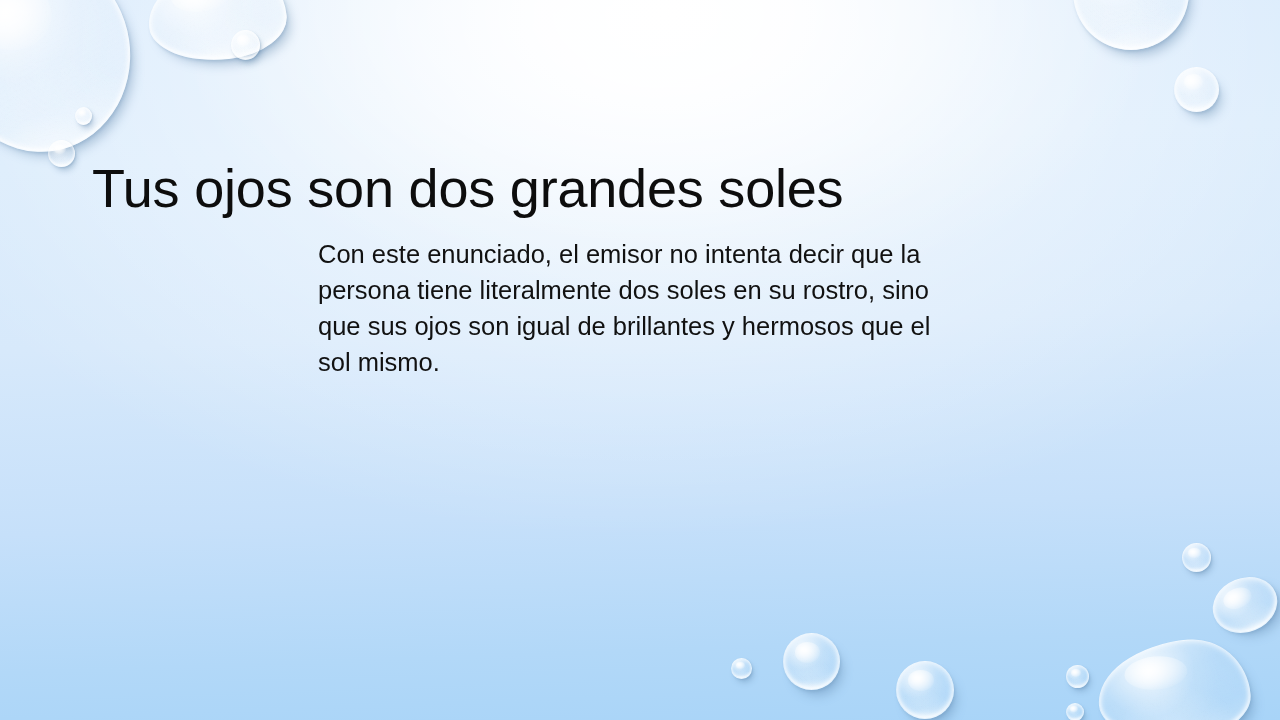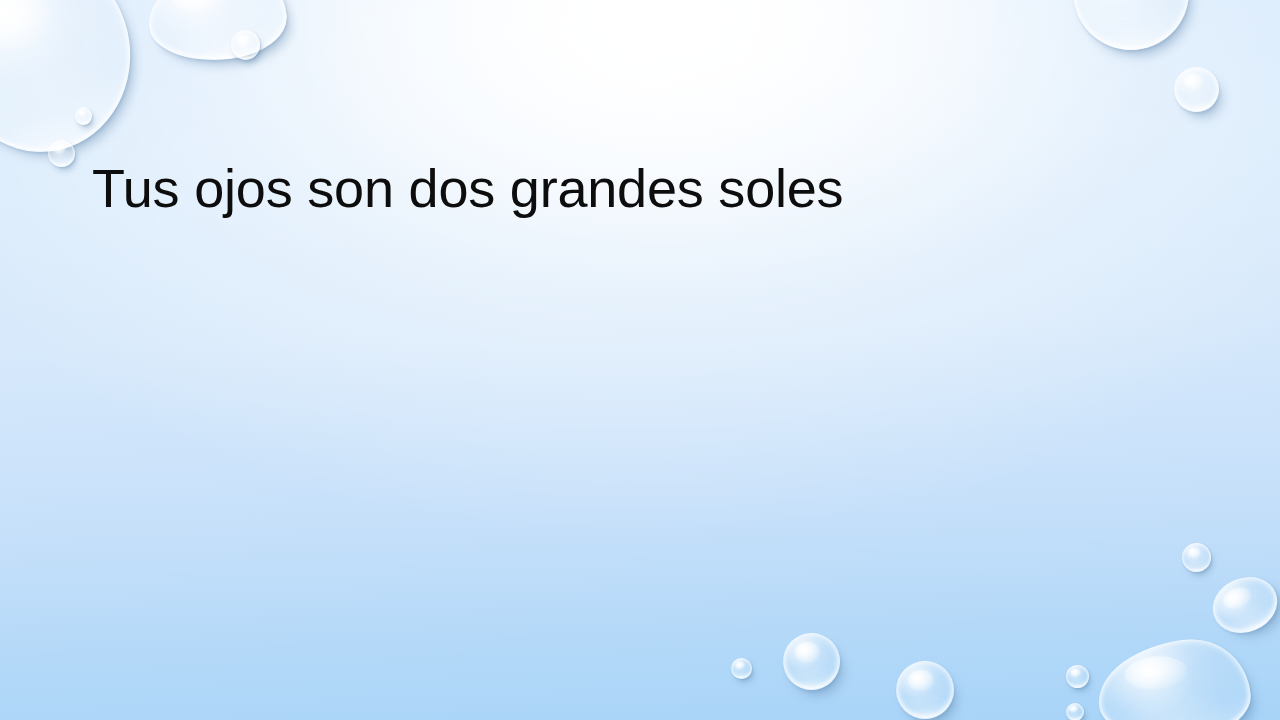--- a/index.html
+++ b/index.html
@@ -137,14 +137,17 @@
       <div class="drop" style="left: 1098px; top: 641px; width: 152px; height: 100px; transform: rotate(-5deg); border-radius: 62% 38% 45% 55% / 58% 60% 40% 42%;"></div>
       <div class="drop tiny sm" style="left: 1066px; top: 665px; width: 23px; height: 23px;"></div>
       <div class="drop tiny sm" style="left: 1066px; top: 703px; width: 18px; height: 18px;"></div>
       <div class="drop tiny sm" style="left: 731px; top: 658px; width: 21px; height: 21px;"></div>
       <div class="drop sm" style="left: 783px; top: 633px; width: 57px; height: 57px;"></div>
       <div class="drop sm" style="left: 896px; top: 661px; width: 58px; height: 58px;"></div>
     </div>
 
   <h1 class="title">Tus ojos son dos grandes soles</h1>
 
+  <div class="body-text">
+    <p>Con este enunciado, el emisor no intenta decir que la persona tiene literalmente dos soles en su rostro, sino que sus ojos son igual de brillantes y hermosos que el sol mismo.</p>
+  </div>
 
 </div>
 
 </body></html>

